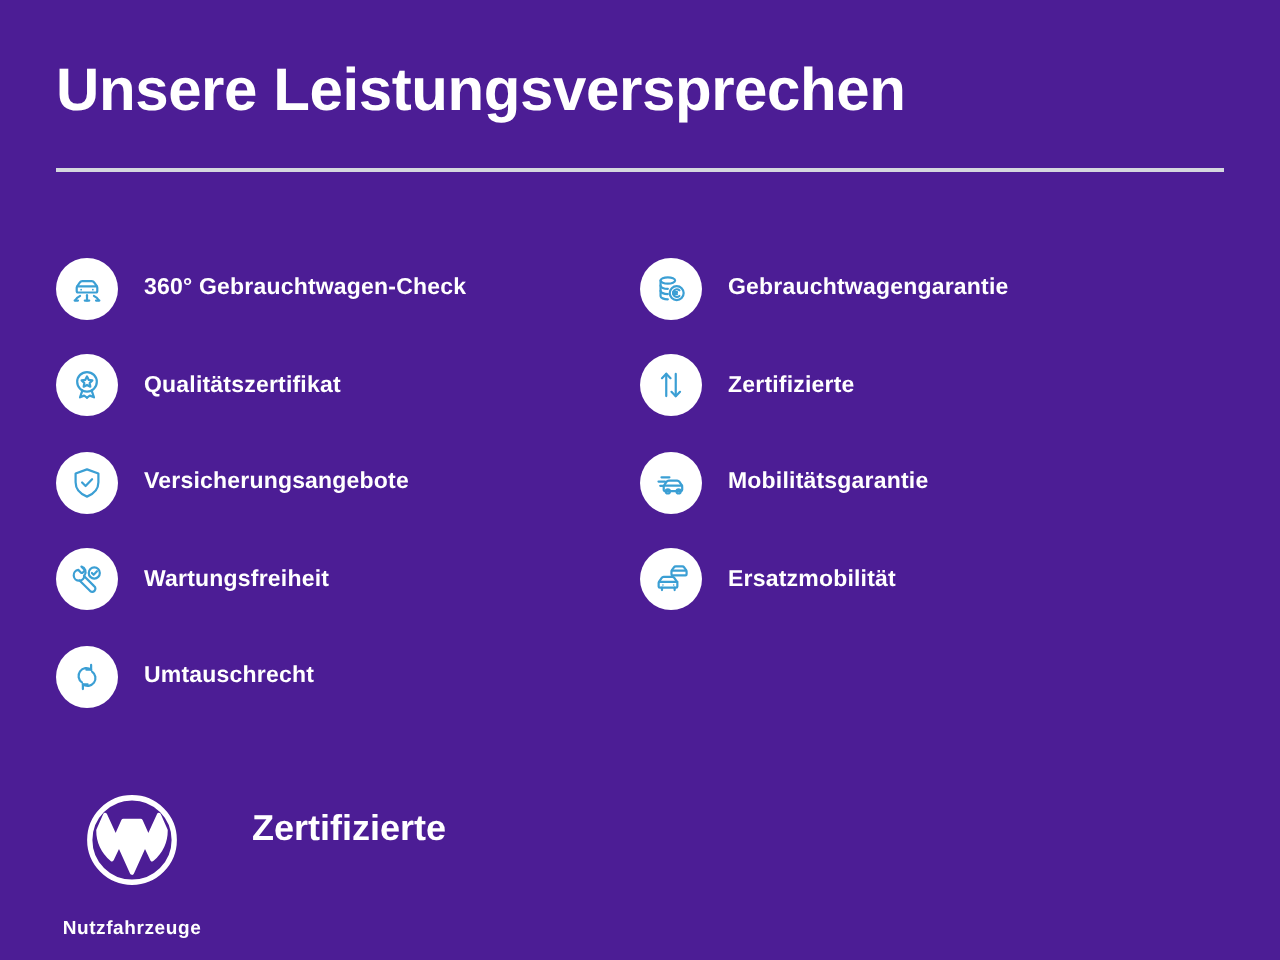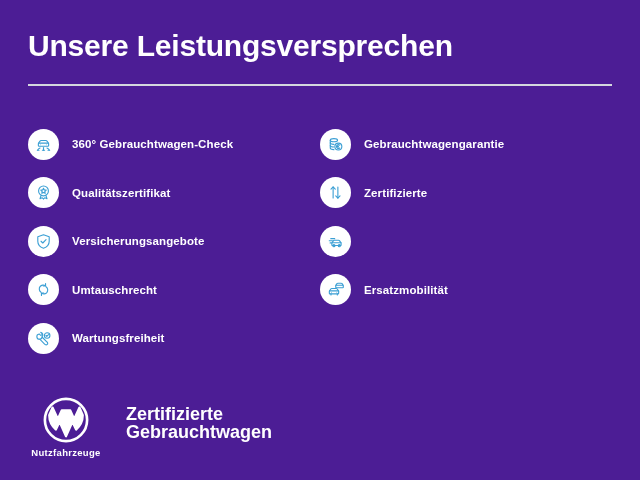--- a/index.html
+++ b/index.html
@@ -109,21 +109,21 @@
     width: 76px;
   }
   .brand-mark svg {
     display: block;
   }
   .brand-sub {
     color: #ffffff;
     font-size: 9.5px;
     font-weight: bold;
     letter-spacing: 0.3px;
-    margin-top: 3px;
+    margin-top: 15px;
     white-space: nowrap;
   }
   .brand-claim {
     color: #ffffff;
     font-size: 18px;
     font-weight: bold;
     line-height: 18px;
     padding-top: 9px;
     white-space: nowrap;
   }
@@ -176,39 +176,39 @@
             <path d="M12 3.4l7.2 2.6v5.6c0 4.3-3 7.4-7.2 9-4.2-1.6-7.2-4.7-7.2-9V6z"></path>
             <path d="M8.9 11.7l2.2 2.2 4.1-4.3"></path>
           </svg>
         </span>
         <span class="promise-label">Versicherungsangebote</span>
       </div>
 
       <div class="promise-row">
         <span class="badge">
           <svg width="19" height="19" viewBox="0 0 24 24" fill="none" stroke="#3b9fd4" stroke-width="1.4" stroke-linecap="round" stroke-linejoin="round">
+            <path d="M10.4 9.6a3.4 3.4 0 1 1-3.9-3.35l1.6 1.6a.9.9 0 0 0 1.27 0l.75-.75a.9.9 0 0 0 0-1.27L8.5 4.2a3.4 3.4 0 0 1 1.9 5.4z"></path>
+            <path d="M10.1 10.1l6.4 6.4a2 2 0 1 1-2.8 2.8l-6.4-6.4"></path>
+            <circle cx="16.6" cy="8.2" r="3.5"></circle>
+            <path d="M15.1 8.2l1.1 1.1 2.1-2.2"></path>
+          </svg>
+        </span>
+        <span class="promise-label">Wartungsfreiheit</span>
+      </div>
+
+      <div class="promise-row">
+        <span class="badge">
+          <svg width="19" height="19" viewBox="0 0 24 24" fill="none" stroke="#3b9fd4" stroke-width="1.4" stroke-linecap="round" stroke-linejoin="round">
             <path d="M14.6 7.4a5 5 0 0 0-7 1 5 5 0 0 0 1.2 7"></path>
             <path d="M9.4 16.6a5 5 0 0 0 7-1 5 5 0 0 0-1.2-7"></path>
             <path d="M14.6 4.4v3h-3"></path>
             <path d="M9.4 19.6v-3h3"></path>
           </svg>
         </span>
         <span class="promise-label">Umtauschrecht</span>
-      </div>
-
-      <div class="promise-row">
-        <span class="badge">
-          <svg width="19" height="19" viewBox="0 0 24 24" fill="none" stroke="#3b9fd4" stroke-width="1.4" stroke-linecap="round" stroke-linejoin="round">
-            <path d="M10.4 9.6a3.4 3.4 0 1 1-3.9-3.35l1.6 1.6a.9.9 0 0 0 1.27 0l.75-.75a.9.9 0 0 0 0-1.27L8.5 4.2a3.4 3.4 0 0 1 1.9 5.4z"></path>
-            <path d="M10.1 10.1l6.4 6.4a2 2 0 1 1-2.8 2.8l-6.4-6.4"></path>
-            <circle cx="16.6" cy="8.2" r="3.5"></circle>
-            <path d="M15.1 8.2l1.1 1.1 2.1-2.2"></path>
-          </svg>
-        </span>
-        <span class="promise-label">Wartungsfreiheit</span>
       </div>
 
     </div>
 
     <div class="column">
 
       <div class="promise-row">
         <span class="badge">
           <svg width="19" height="19" viewBox="0 0 24 24" fill="none" stroke="#3b9fd4" stroke-width="1.4" stroke-linecap="round" stroke-linejoin="round">
             <ellipse cx="10" cy="6.6" rx="4.6" ry="2"></ellipse>
@@ -239,20 +239,21 @@
       <div class="promise-row">
         <span class="badge">
           <svg width="19" height="19" viewBox="0 0 24 24" fill="none" stroke="#3b9fd4" stroke-width="1.4" stroke-linecap="round" stroke-linejoin="round">
             <path d="M7.4 14.4c0-.35.12-.7.33-1l1.5-2.2c.3-.45.8-.72 1.35-.72h5.3c.55 0 1.06.27 1.36.72l1.5 2.2c.2.3.33.65.33 1v1.9c0 .45-.37.82-.82.82H8.2a.8.8 0 0 1-.8-.82z"></path>
             <path d="M7.8 13.6h11.2"></path>
             <circle cx="10" cy="17.3" r="1.3"></circle>
             <circle cx="16.8" cy="17.3" r="1.3"></circle>
             <path d="M6 8.4h5M4.1 11.1h4.1M5.2 13.8h1.6"></path>
           </svg>
         </span>
+        <span class="promise-label">Mobilitätsgarantie</span>
       </div>
 
       <div class="promise-row">
         <span class="badge">
           <svg width="19" height="19" viewBox="0 0 24 24" fill="none" stroke="#3b9fd4" stroke-width="1.4" stroke-linecap="round" stroke-linejoin="round">
             <path d="M12.3 7.3c0-.3.1-.6.28-.85l1.25-1.8c.26-.38.68-.6 1.14-.6h4.2c.46 0 .88.22 1.14.6l1.25 1.8c.18.25.28.55.28.85v1.7c0 .4-.32.7-.7.7h-8.14a.7.7 0 0 1-.7-.7z"></path>
             <path d="M12.6 6.7h8.6"></path>
             <path d="M4.2 14.6c0-.35.12-.7.32-1l1.5-2.2c.3-.45.8-.7 1.33-.7h5.5c.53 0 1.03.25 1.33.7l1.5 2.2c.2.3.32.65.32 1v2.1c0 .45-.36.8-.8.8H5c-.44 0-.8-.35-.8-.8z"></path>
             <path d="M4.6 13.8h11.4"></path>
             <circle cx="6.9" cy="15.8" r=".52" fill="#3b9fd4" stroke="none"></circle>
@@ -271,17 +272,16 @@
       <span>
         <svg width="48" height="48" viewBox="0 0 100 100" fill="none" stroke="#ffffff" stroke-width="5.5" stroke-linejoin="round" stroke-linecap="round">
           <circle cx="50" cy="50" r="44"></circle>
           <path d="M50 84 L36.5 54 L29 70 C20 62 15 51.5 15 40 L22 24 L33 48 L41 30 L59 30 L67 48 L78 24 L85 40 C85 51.5 80 62 71 70 L63.5 54 Z" fill="#ffffff" stroke="#ffffff" stroke-width="4.5"></path>
         </svg>
       </span>
       <span class="brand-sub">Nutzfahrzeuge</span>
     </div>
     <div class="brand-claim">
       <div>Zertifizierte</div>
-      <div>Gebrauchtwagen</div>
     </div>
   </div>
 
 </div>
 
 </body></html>

